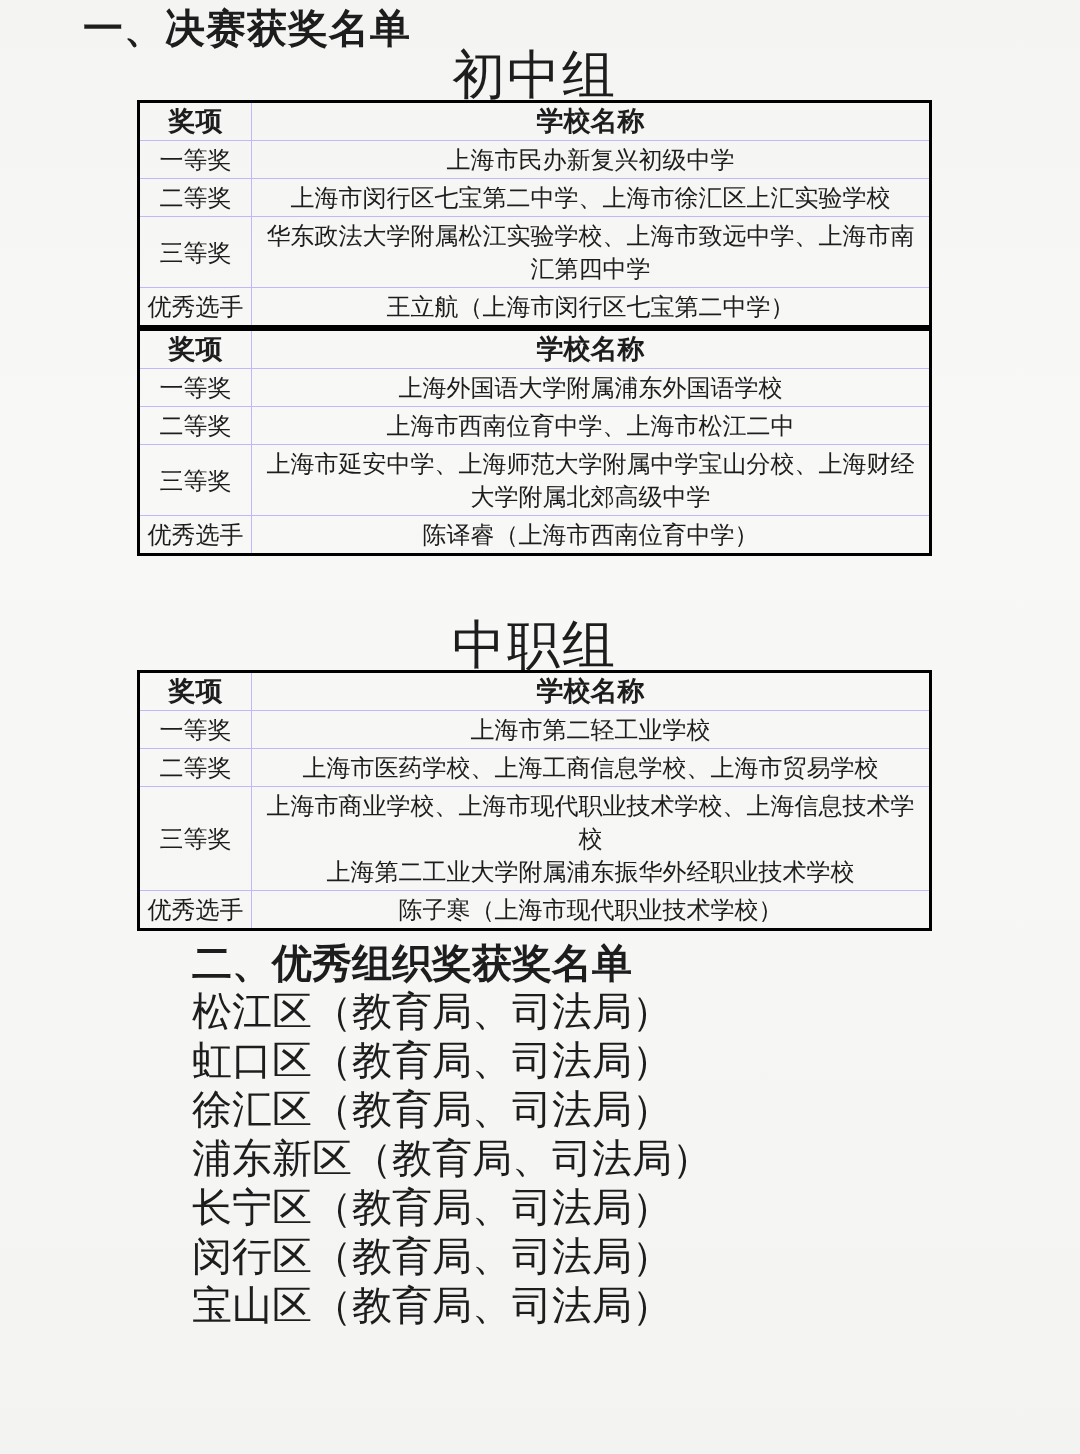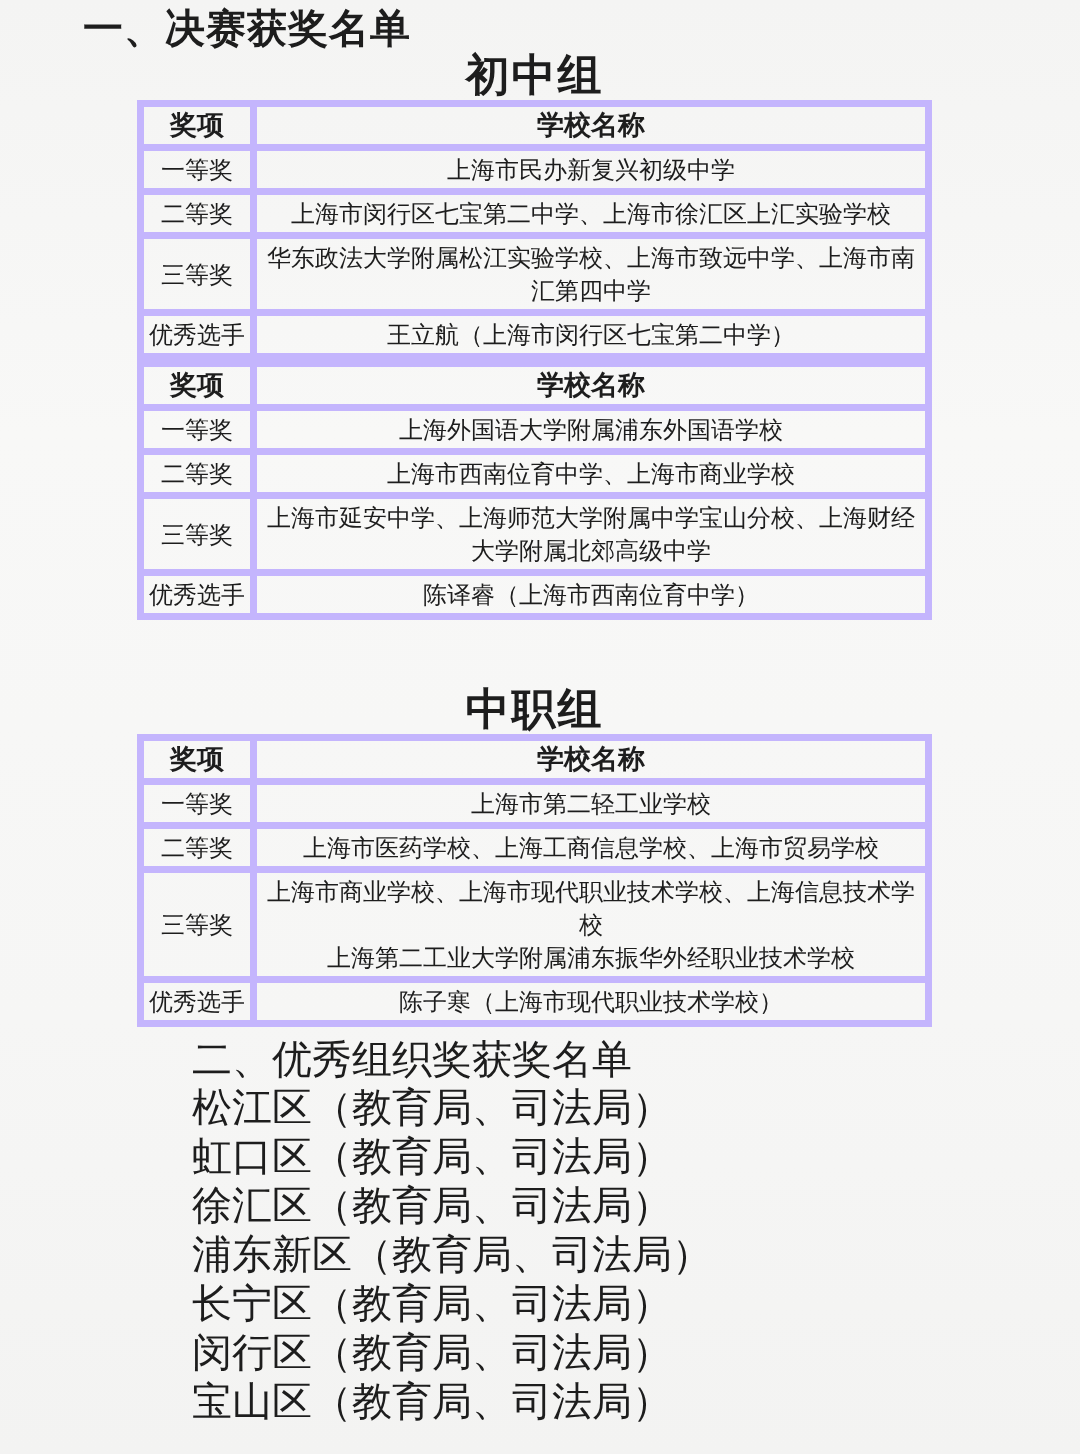--- a/index.html
+++ b/index.html
@@ -24,38 +24,38 @@
   .h1 {
     font-size: 40px;
     line-height: 44px;
     font-weight: 700;
     margin-left: 83px;
     letter-spacing: 1px;
     white-space: nowrap;
   }
   .group-title {
     text-align: center;
-    font-size: 44px;
+    font-size: 53px;
     line-height: 50px;
-    font-weight: 700;
+    font-weight: 400;
     letter-spacing: 2px;
   }
   .gap-before {
     margin-top: 64px;
   }
   table.awards {
     border-collapse: collapse;
     table-layout: fixed;
     width: 795px;
     border: 3px solid #000;
   }
   col.c1 { width: 113px; }
   table.awards th,
   table.awards td {
-    border: 7px solid #c4b5fd;
+    border: 1px solid #c4b5fd;
   }
   table.awards th {
     font-size: 27px;
     line-height: 33px;
     font-weight: 700;
     text-align: center;
     padding: 2px 4px;
   }
   table.awards td {
     font-size: 24px;
@@ -69,21 +69,21 @@
     padding-right: 1px;
   }
   td.school {
     text-align: center;
     white-space: pre-line;
     word-break: break-all;
   }
   .h2 {
     font-size: 40px;
     line-height: 48px;
-    font-weight: 400;
+    font-weight: 700;
     margin-top: 8px;
     margin-left: 55px;
     white-space: nowrap;
   }
   .org-item {
     font-size: 40px;
     line-height: 49px;
     margin-left: 55px;
     white-space: nowrap;
   }
@@ -139,21 +139,21 @@
           <th>学校名称</th>
         </tr>
       </thead>
       <tbody>
         <tr>
           <td class="award">一等奖</td>
           <td class="school">上海外国语大学附属浦东外国语学校</td>
         </tr>
         <tr>
           <td class="award">二等奖</td>
-          <td class="school">上海市西南位育中学、上海市商业学校</td>
+          <td class="school">上海市西南位育中学、上海市松江二中</td>
         </tr>
         <tr>
           <td class="award">三等奖</td>
           <td class="school">上海市延安中学、上海师范大学附属中学宝山分校、上海财经大学附属北郊高级中学</td>
         </tr>
         <tr>
           <td class="award">优秀选手</td>
           <td class="school">陈译睿（上海市西南位育中学）</td>
         </tr>
       </tbody>

